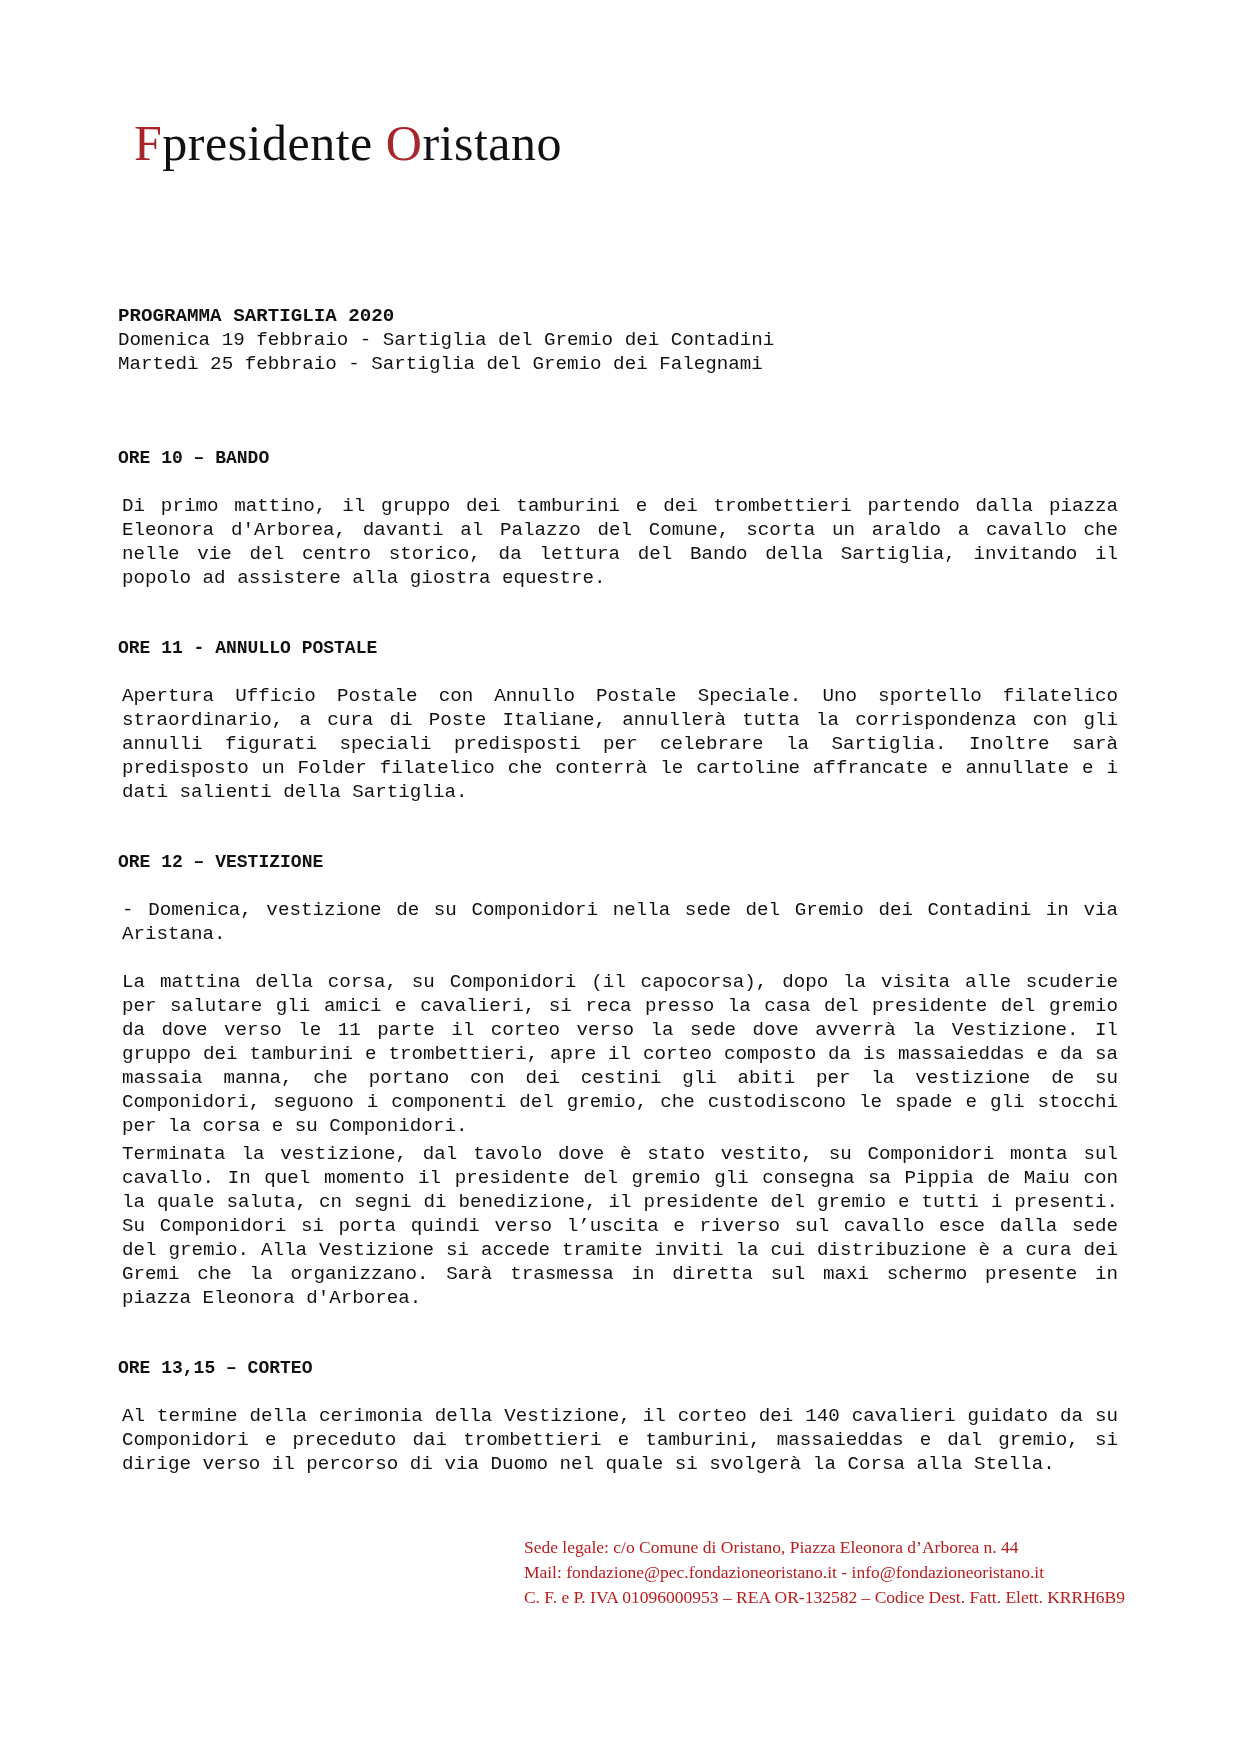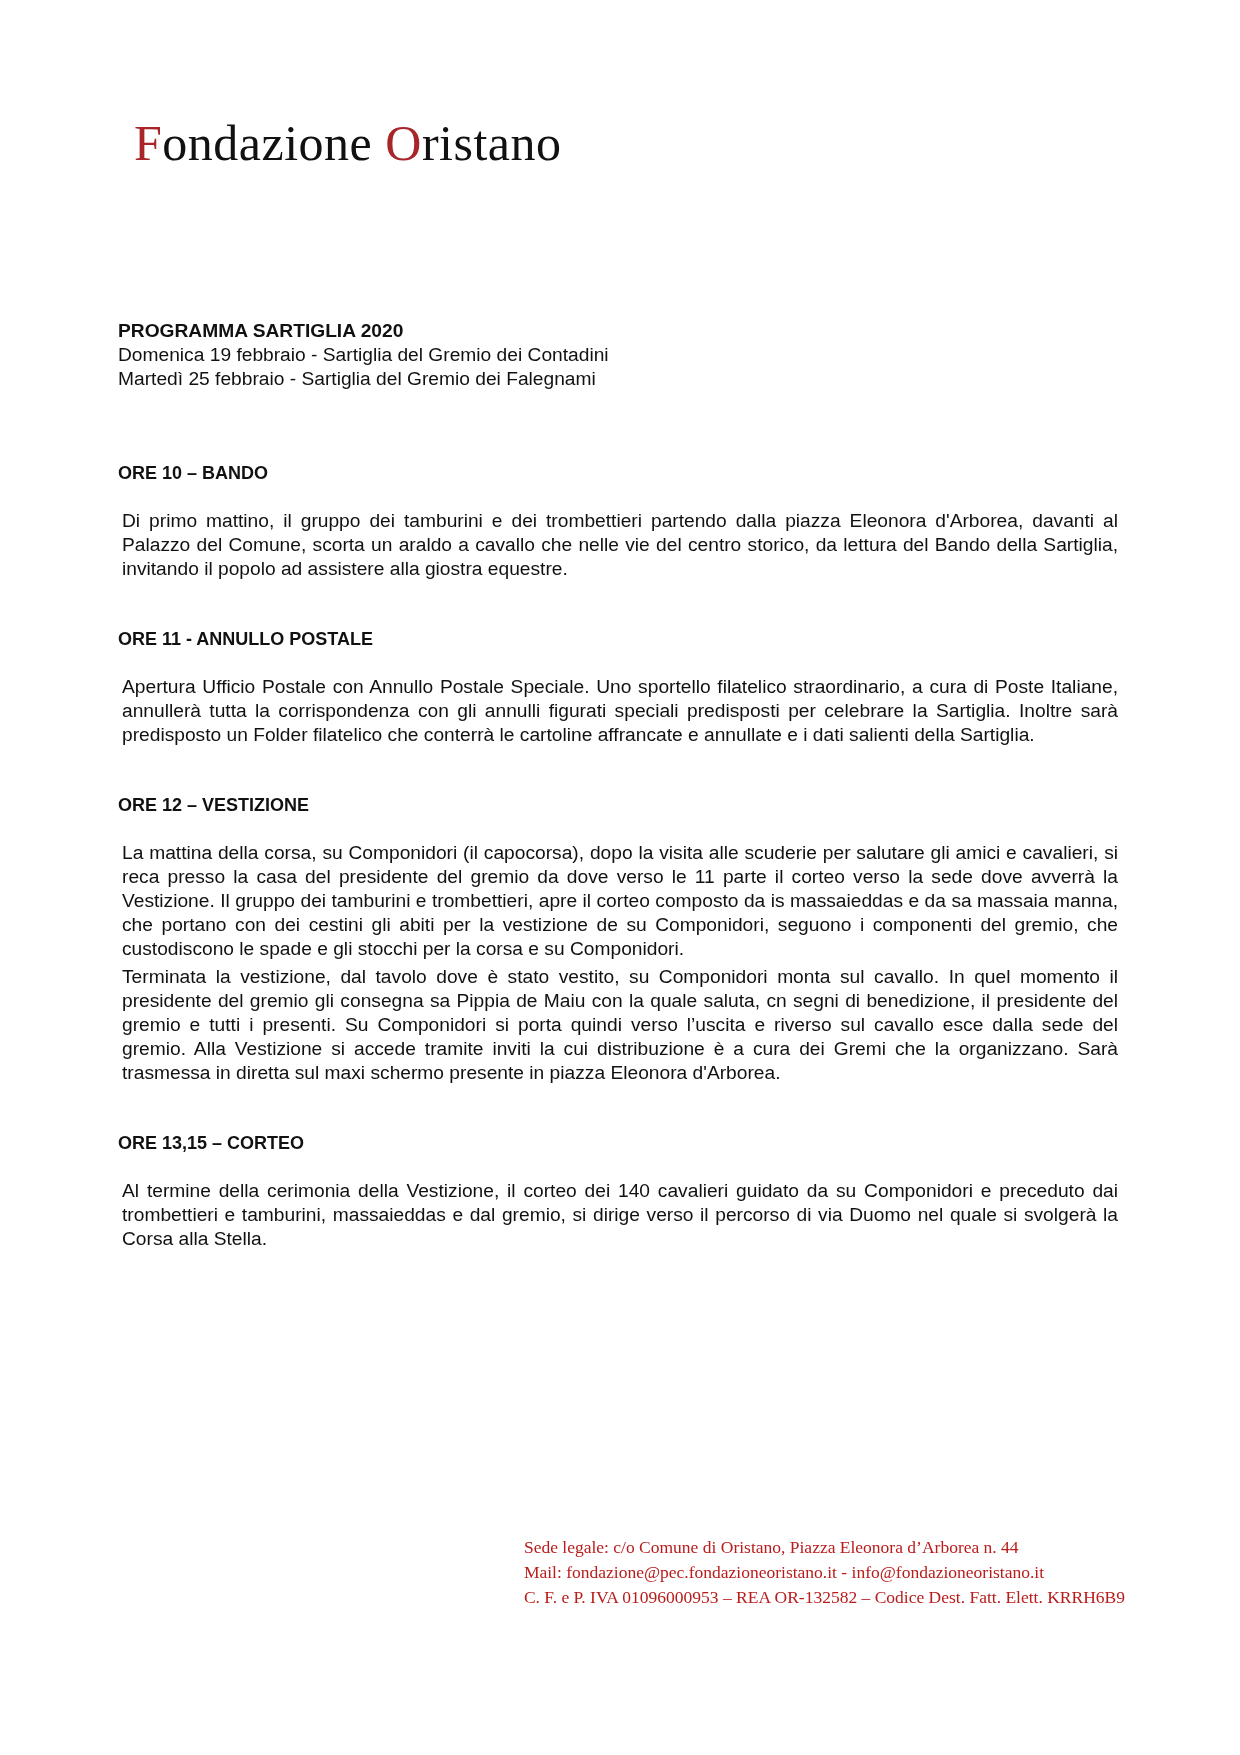--- a/index.html
+++ b/index.html
@@ -23,23 +23,23 @@
       font-size: 50px;
       letter-spacing: 0.5px;
       line-height: 1;
       color: #111111;
       white-space: nowrap;
     }
     .logo .accent { color: #a8262a; }
     .content {
       position: absolute;
       left: 118px;
-      top: 319px;
+      top: 304px;
       width: 1004px;
-      font-family: Liberation Sans, sans-serif;
+      font-family: Liberation Mono, monospace;
       font-size: 19.2px;
       line-height: 24px;
       color: #111111;
     }
     .title-block { margin: 0; }
     .title-block .t-bold { font-weight: bold; }
     .section { margin-top: 46px; }
     .section:first-of-type { margin-top: 46px; }
     .sec-head {
       font-weight: bold;
@@ -62,21 +62,21 @@
       font-size: 17.5px;
       line-height: 25px;
       color: #b91c1c;
       white-space: nowrap;
     }
   </style>
 </head>
 <body>
 
 <div class="logo">
-  <span class="accent">F</span><span>ondazione </span><span class="accent">O</span><span>ristano</span>
+  <span class="accent">F</span><span>presidente </span><span class="accent">O</span><span>ristano</span>
 </div>
 
 <div class="content">
   <div class="title-block">
     <div class="t-bold">PROGRAMMA SARTIGLIA 2020</div>
     <div>Domenica 19 febbraio - Sartiglia del Gremio dei Contadini</div>
     <div>Martedì 25 febbraio - Sartiglia del Gremio dei Falegnami</div>
   </div>
 
   <div class="section" style="margin-top:70px;">
@@ -84,20 +84,21 @@
     <p class="para">Di primo mattino, il gruppo dei tamburini e dei trombettieri partendo dalla piazza Eleonora d'Arborea, davanti al Palazzo del Comune, scorta un araldo a cavallo che nelle vie del centro storico, da lettura del Bando della Sartiglia, invitando il popolo ad assistere alla giostra equestre.</p>
   </div>
 
   <div class="section" style="margin-top:46px;">
     <p class="sec-head">ORE 11 - ANNULLO POSTALE</p>
     <p class="para">Apertura Ufficio Postale con Annullo Postale Speciale. Uno sportello filatelico straordinario, a cura di Poste Italiane, annullerà tutta la corrispondenza con gli annulli figurati speciali predisposti per celebrare la Sartiglia. Inoltre sarà predisposto un Folder filatelico che conterrà le cartoline affrancate e annullate e i dati salienti della Sartiglia.</p>
   </div>
 
   <div class="section" style="margin-top:46px;">
     <p class="sec-head">ORE 12 – VESTIZIONE</p>
+    <p class="para">- Domenica, vestizione de su Componidori nella sede del Gremio dei Contadini in via Aristana.</p>
     <p class="para gap-before">La mattina della corsa, su Componidori (il capocorsa), dopo la visita alle scuderie per salutare gli amici e cavalieri, si reca presso la casa del presidente del gremio da dove verso le 11 parte il corteo verso la sede dove avverrà la Vestizione. Il gruppo dei tamburini e trombettieri, apre il corteo composto da is massaieddas e da sa massaia manna, che portano con dei cestini gli abiti per la vestizione de su Componidori, seguono i componenti del gremio, che custodiscono le spade e gli stocchi per la corsa e su Componidori.</p>
     <p class="para">Terminata la vestizione, dal tavolo dove è stato vestito, su Componidori monta sul cavallo. In quel momento il presidente del gremio gli consegna sa Pippia de Maiu con la quale saluta, cn segni di benedizione, il presidente del gremio e tutti i presenti. Su Componidori si porta quindi verso l’uscita e riverso sul cavallo esce dalla sede del gremio. Alla Vestizione si accede tramite inviti la cui distribuzione è a cura dei Gremi che la organizzano. Sarà trasmessa in diretta sul maxi schermo presente in piazza Eleonora d'Arborea.</p>
   </div>
 
   <div class="section" style="margin-top:46px;">
     <p class="sec-head">ORE 13,15 – CORTEO</p>
     <p class="para">Al termine della cerimonia della Vestizione, il corteo dei 140 cavalieri guidato da su Componidori e preceduto dai trombettieri e tamburini, massaieddas e dal gremio, si dirige verso il percorso di via Duomo nel quale si svolgerà la Corsa alla Stella.</p>
   </div>
 </div>
 

